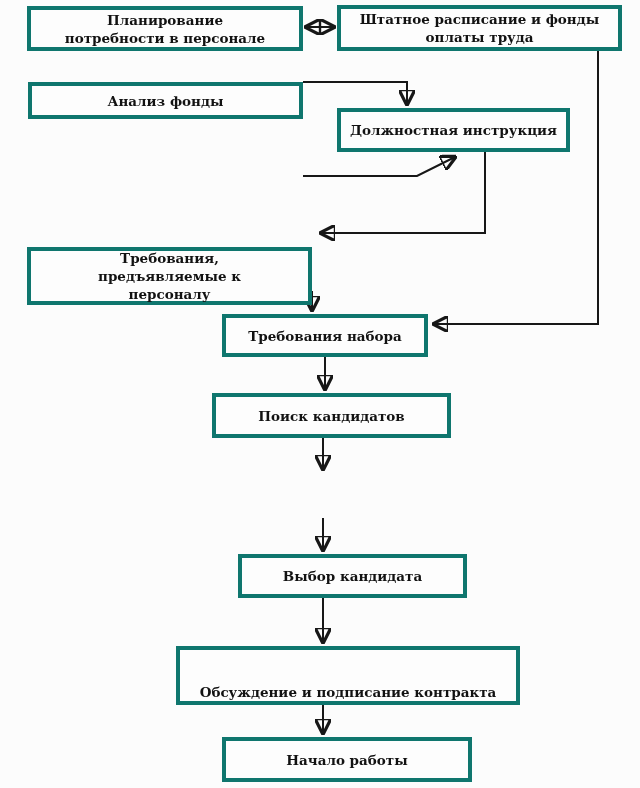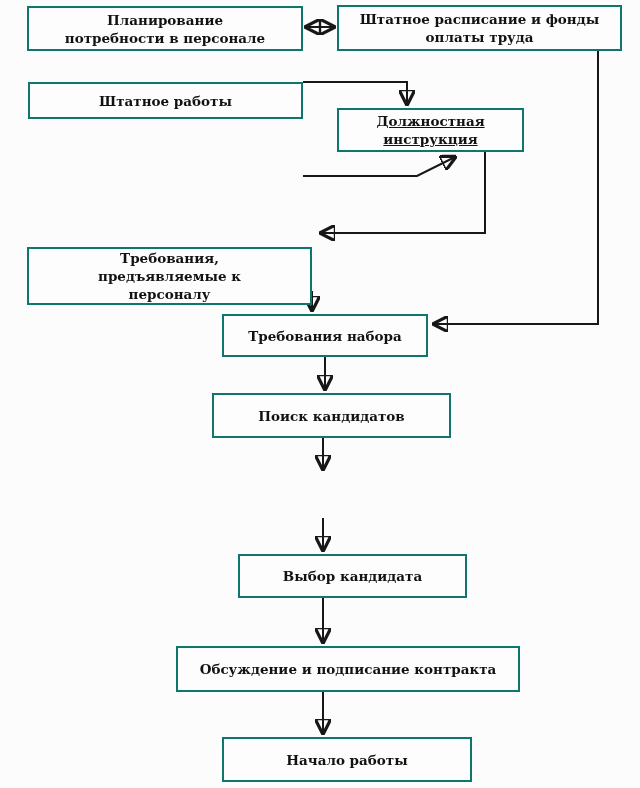--- a/index.html
+++ b/index.html
@@ -20,42 +20,42 @@
   }
   #connectors path, #connectors line {
     fill: none;
     stroke: #171717;
     stroke-width: 2;
   }
   .box {
     position: absolute;
     box-sizing: border-box;
     background: #fdfdfd;
-    border: 2px solid #0f766e;
+    border: 4px solid #0f766e;
     display: flex;
     align-items: center;
     justify-content: center;
     text-align: center;
     font-weight: bold;
     font-size: 13.5px;
     line-height: 18px;
     color: #121212;
   }
   
   .b1  { left: 27px;  top: 6px;   width: 276px; height: 45px; padding: 0 28px; }
   .b2  { left: 337px; top: 5px;   width: 285px; height: 46px; padding: 0 12px; }
   .b3  { left: 28px;  top: 82px;  width: 275px; height: 37px; }
-  .b4  { left: 337px; top: 108px; width: 187px; height: 44px; text-decoration: underline; }
+  .b4  { left: 337px; top: 108px; width: 233px; height: 44px; }
   .b5  { left: 28px;  top: 142px; width: 275px; height: 46px; }
   .b6  { left: 27px;  top: 247px; width: 285px; height: 58px; padding: 0 38px; }
   .b7  { left: 222px; top: 314px; width: 206px; height: 43px; }
   .b8  { left: 212px; top: 393px; width: 239px; height: 45px; }
   .b9  { left: 177px; top: 473px; width: 353px; height: 45px; }
   .b10 { left: 238px; top: 554px; width: 229px; height: 44px; }
-  .b11 { left: 176px; top: 646px; width: 344px; height: 46px; }
+  .b11 { left: 176px; top: 646px; width: 344px; height: 59px; align-items: flex-end; }
   .b12 { left: 222px; top: 737px; width: 250px; height: 45px; }
 </style>
 </head>
 <body>
 
 <div id="canvas">
 
   <svg id="connectors" viewBox="0 0 640 788" xmlns="http://www.w3.org/2000/svg">
     <defs>
       <marker id="arr" viewBox="0 0 10 10" refX="9" refY="5" markerWidth="8" markerHeight="8" orient="auto-start-reverse">
@@ -88,21 +88,21 @@
 
   <div class="box b1">
     <span>Планирование потребности в персонале</span>
   </div>
 
   <div class="box b2">
     <span>Штатное расписание и фонды оплаты труда</span>
   </div>
 
   <div class="box b3">
-    <span>Штатное работы</span>
+    <span>Анализ фонды</span>
   </div>
 
   <div class="box b4">
     <span>Должностная инструкция</span>
   </div>
 
 
   <div class="box b6">
     <span>Требования, предъявляемые к персоналу</span>
   </div>

